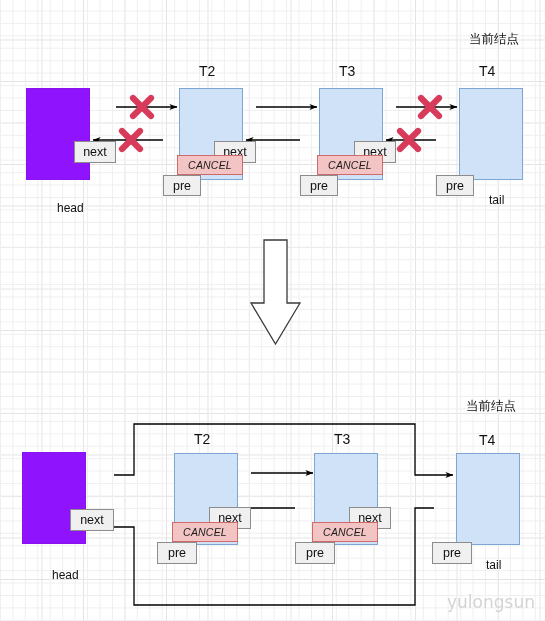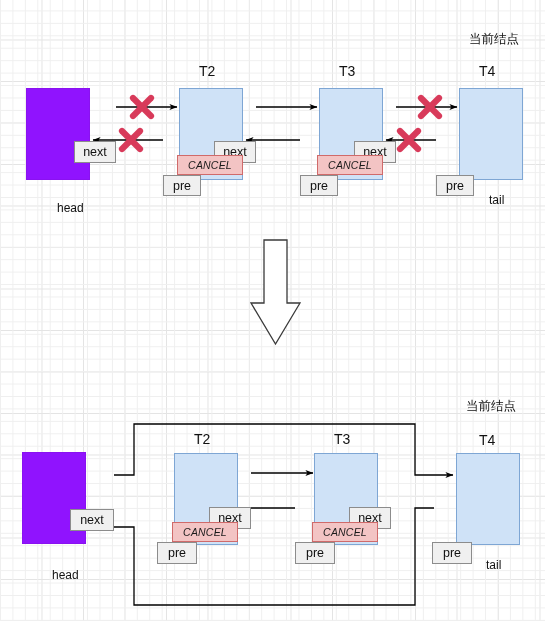--- a/index.html
+++ b/index.html
@@ -168,14 +168,15 @@
     <div class="chip" style="left:349px;top:462px;width:42px;height:22px;">next</div>
     <div class="chip" style="left:295px;top:497px;width:40px;height:22px;">pre</div>
     <div class="cancel" style="left:312px;top:522px;width:66px;height:20px;">CANCEL</div>
 
     <div class="txt t-title" style="left:479px;top:432px;">T4</div>
     <div class="node node-blue" style="left:456px;top:453px;width:64px;height:92px;"></div>
     <div class="chip" style="left:432px;top:497px;width:40px;height:22px;">pre</div>
     <div class="txt t-cap" style="left:478px;top:558px;">tail</div>
   </div>
 
+  <div class="watermark" style="left:447px;top:592px;">yulongsun</div>
 
 </div>
 
 </body></html>

